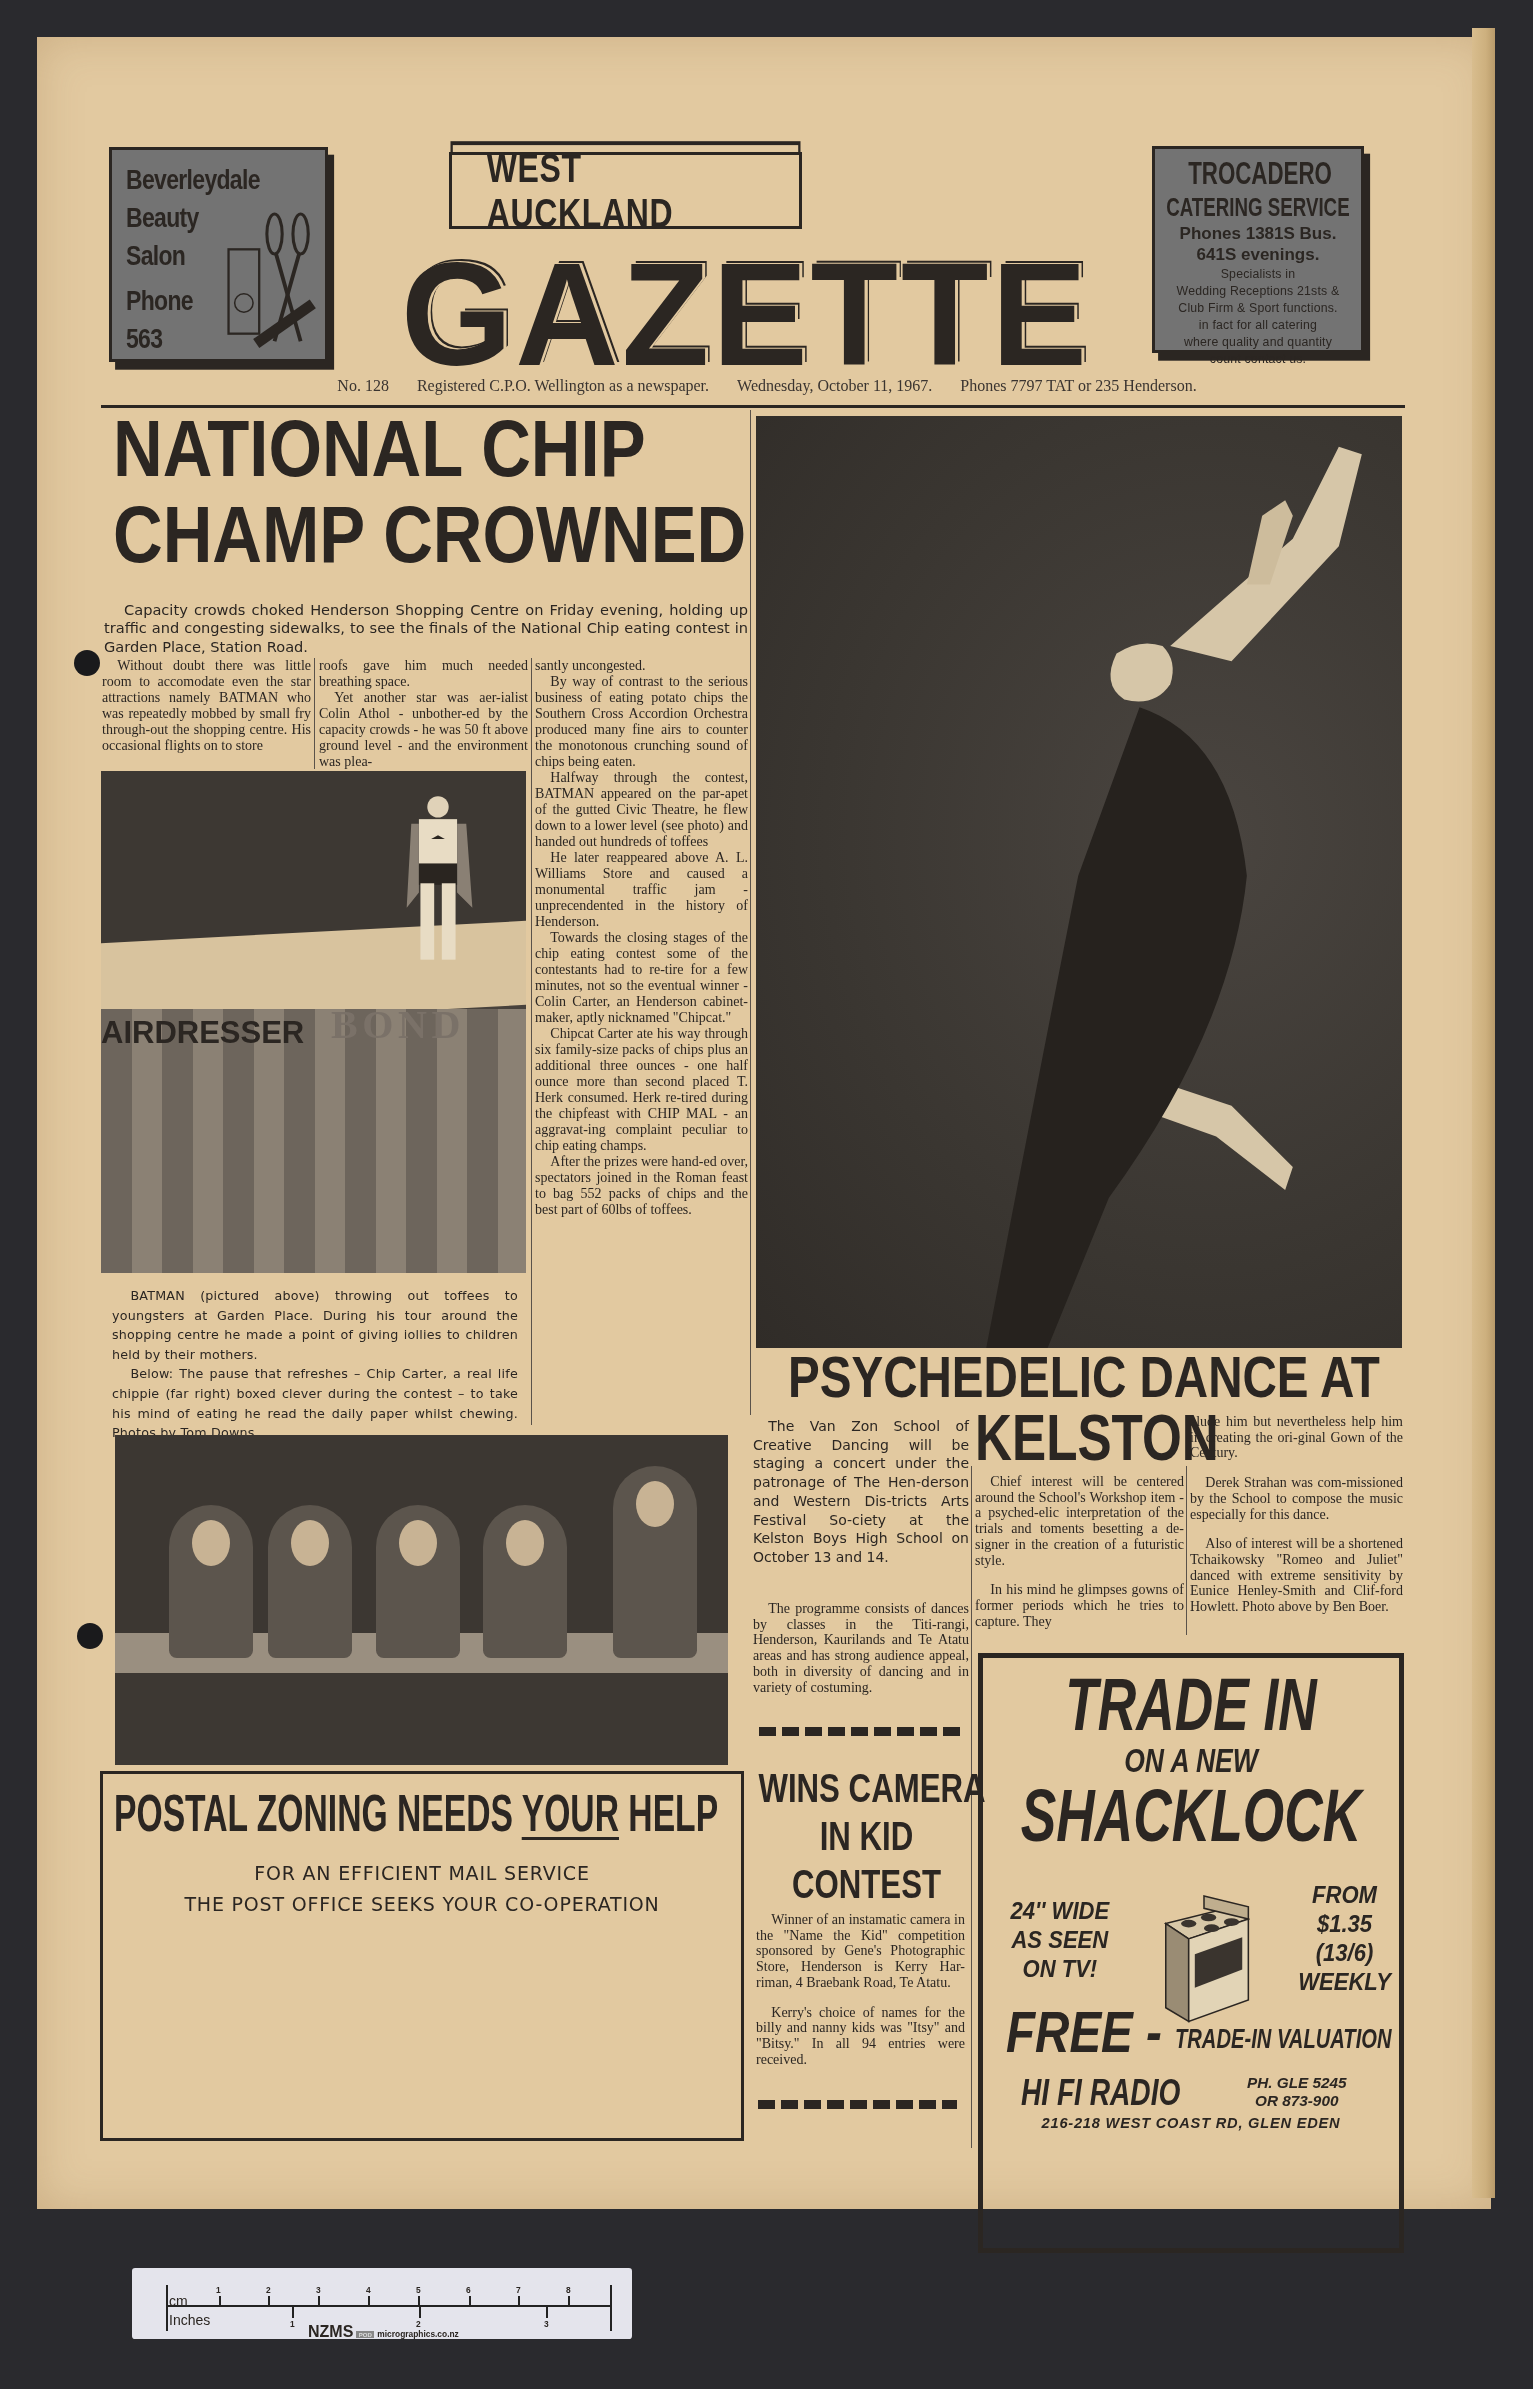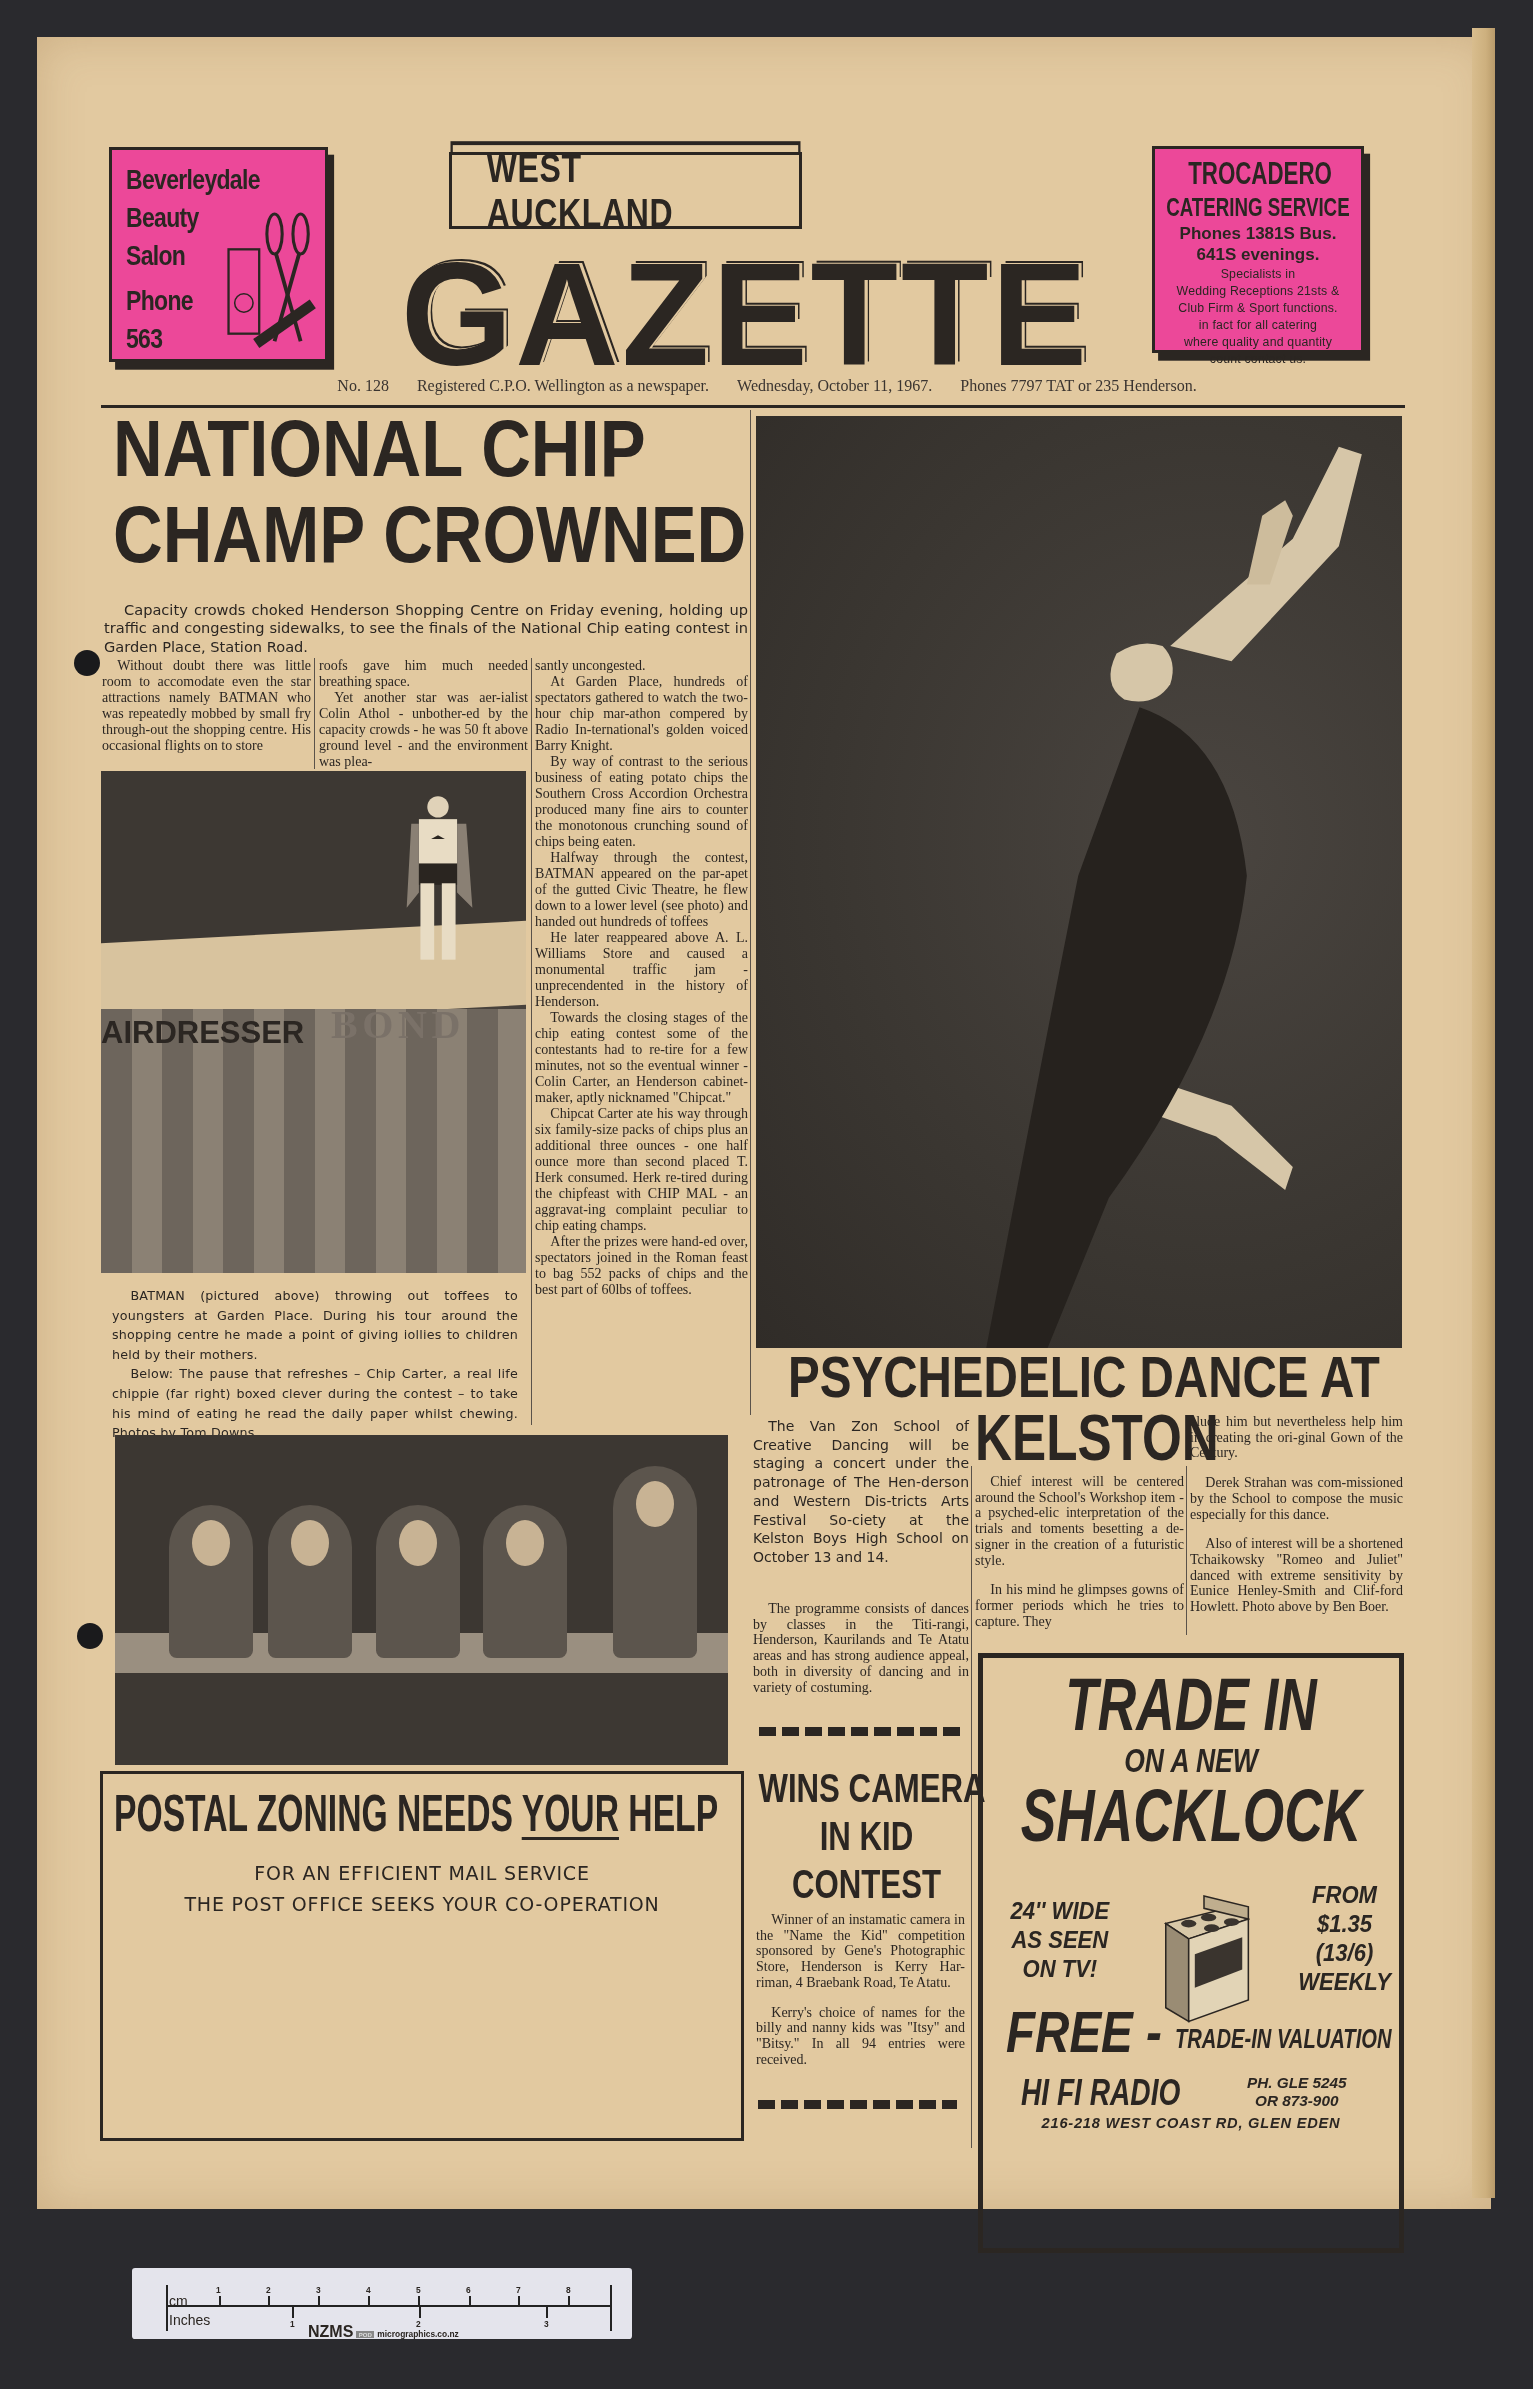--- a/index.html
+++ b/index.html
@@ -11,21 +11,21 @@
     background: #e2c9a0;
     box-shadow: inset 0 0 46px rgba(140,100,50,0.25);
   }
   .paper-edge {
     position: absolute; left: 1472px; top: 28px; width: 23px; height: 2170px;
     background: linear-gradient(90deg, #d8bd8e, #cdb07e 60%, #b89a6a);
   }
   .punch-hole { position: absolute; width: 26px; height: 26px; border-radius: 50%; background: #1a1a1c; }
 
   
-  .ad-box { position: absolute; border: 3.1px solid #2b2622; background: #ec4899; box-shadow: 6.1px 7.7px 0 #2b2622; }
+  .ad-box { position: absolute; border: 3.1px solid #2b2622; background: #737373; box-shadow: 6.1px 7.7px 0 #2b2622; }
   .ad-beverley { left: 109px; top: 147px; width: 219px; height: 215px; padding: 10.7px 14px; }
   .ad-beverley .line { font-family: "Liberation Sans", sans-serif; font-weight: bold; font-size: 28px; line-height: 38px; letter-spacing: -0.8px; transform: scaleX(0.82); transform-origin: left; }
   .ad-trocadero { left: 1152px; top: 146px; width: 212px; height: 207px; padding: 7.7px 6.1px; text-align: center; }
   .ad-trocadero .t1 { font-family: "Liberation Sans", sans-serif; font-weight: bold; font-size: 31px; line-height: 34px; transform: scaleX(0.72); }
   .ad-trocadero .t2 { font-family: "Liberation Sans", sans-serif; font-weight: bold; font-size: 26px; line-height: 32px; transform: scaleX(0.72); white-space: nowrap; margin: 0 -31px; }
   .ad-trocadero .t3 { font-family: "Liberation Sans", sans-serif; font-weight: bold; font-size: 17px; line-height: 21.5px; }
   .ad-trocadero .t4 { font-family: "Liberation Sans", sans-serif; font-size: 12.3px; line-height: 17px; letter-spacing: 0.2px; }
 
   .masthead { position: absolute; left: 401px; top: 138px; width: 736px; height: 230px; }
   .wa-box { position: absolute; left: 48px; top: 14px; width: 353px; height: 77px; border: 3.8px solid #2b2622; background: #e2c9a0; display: flex; align-items: center; justify-content: center; box-shadow: 0 -10.7px 0 -3.8px #e2c9a0, 0 -12.3px 0 -1.5px #2b2622; }
@@ -164,21 +164,20 @@
     <p>Without doubt there was little room to accomodate even the star attractions namely BATMAN who was repeatedly mobbed by small fry through-out the shopping centre. His occasional flights on to store</p>
   </div>
 <div class="colrule" style="left:314px;top:658px;height:111px;"></div>
 <div class="col" style="left:319px;top:658px;width:209px;">
   <p class="noind">roofs gave him much needed breathing space.</p>
   <p>Yet another star was aer-ialist Colin Athol - unbother-ed by the capacity crowds - he was 50 ft above ground level - and the environment was plea-</p>
 </div>
 <div class="colrule" style="left:531px;top:658px;height:767px;"></div>
 <div class="col" style="left:535px;top:658px;width:213px;">
   <p class="noind">santly uncongested.</p>
-  <p>At Garden Place, hundreds of spectators gathered to watch the two-hour chip mar-athon compered by Radio In-ternational's golden voiced Barry Knight.</p>
   <p>By way of contrast to the serious business of eating potato chips the Southern Cross Accordion Orchestra produced many fine airs to counter the monotonous crunching sound of chips being eaten.</p>
   <p>Halfway through the contest, BATMAN appeared on the par-apet of the gutted Civic Theatre, he flew down to a lower level (see photo) and handed out hundreds of toffees</p>
   <p>He later reappeared above A. L. Williams Store and caused a monumental traffic jam - unprecendented in the history of Henderson.</p>
   <p>Towards the closing stages of the chip eating contest some of the contestants had to re-tire for a few minutes, not so the eventual winner - Colin Carter, an Henderson cabinet-maker, aptly nicknamed "Chipcat."</p>
   <p>Chipcat Carter ate his way through six family-size packs of chips plus an additional three ounces - one half ounce more than second placed T. Herk consumed. Herk re-tired during the chipfeast with CHIP MAL - an aggravat-ing complaint peculiar to chip eating champs.</p>
   <p>After the prizes were hand-ed over, spectators joined in the Roman feast to bag 552 packs of chips and the best part of 60lbs of toffees.</p>
 </div>
 <div class="colrule" style="left:750px;top:410px;height:1005px;"></div>
 
 <div class="photo photo-batman">

